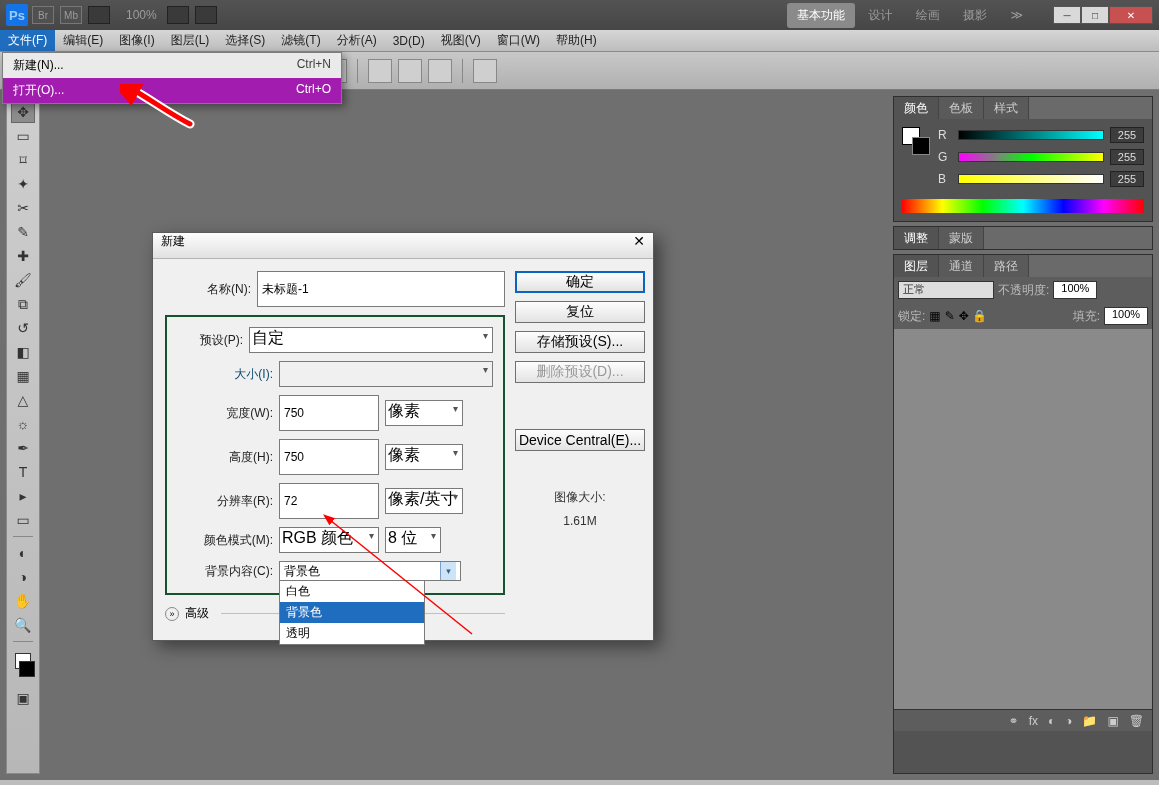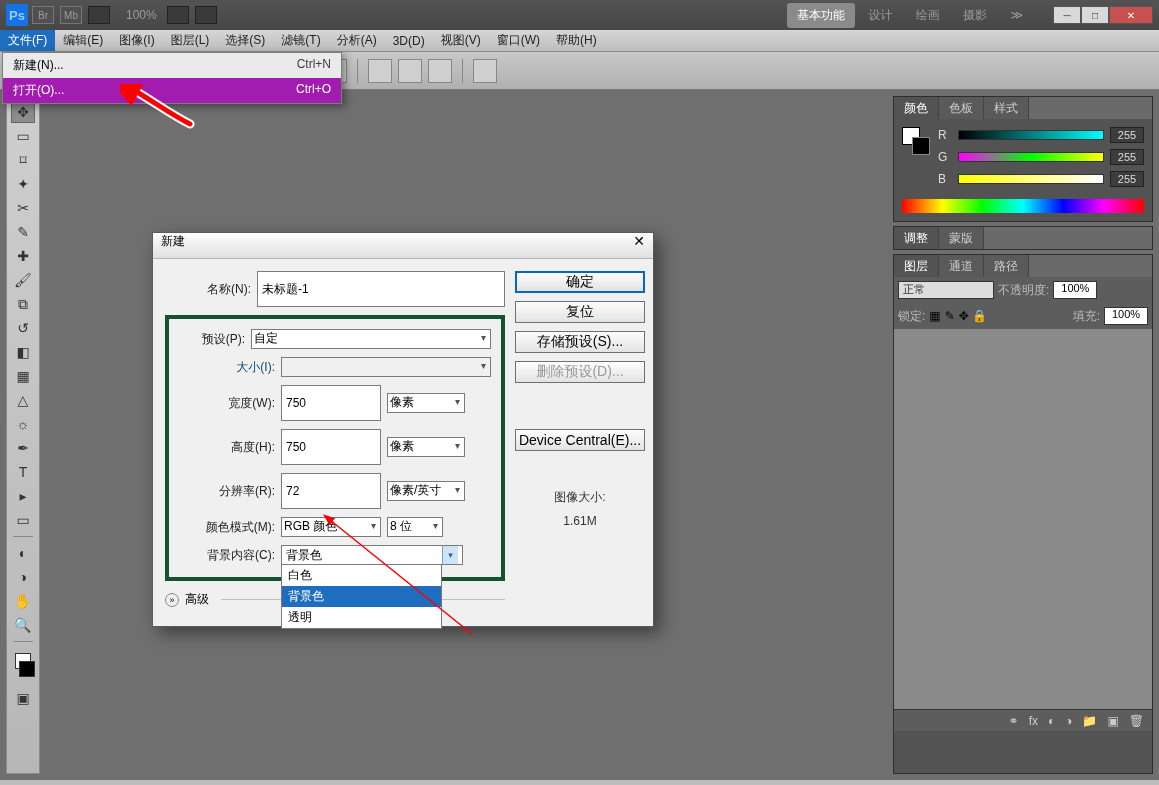--- a/index.html
+++ b/index.html
@@ -78,29 +78,29 @@
 .dlg-title .x { margin-left:auto; font-size:14px; }
 .dlg-body { display:flex; padding:12px 8px 18px 12px; gap:10px;}
 .dlg-left { flex:1;}
 .dlg-right { width:130px; display:flex;flex-direction:column;gap:8px;align-items:stretch;}
 .dbtn { height:22px;border:1px solid #707070;background:linear-gradient(#fdfdfd,#e3e3e3);font-size:14px;}
 .dbtn.primary { border:2px solid #0a64c2;}
 .dbtn:disabled { color:#999;}
 .frow { display:flex;align-items:center;margin-bottom:8px;gap:6px;}
 .flabel { width:86px;text-align:right;color:#222;}
 .finput { height:36px;border:1px solid #7a7a7a;background:#fff;padding:0 4px;font-size:12px;}
-.fselect { height:20px;border:1px solid #7a7a7a;background:#fff;font-size:12px;padding:0 2px;position:relative;}
+.fselect { height:26px;border:1px solid #7a7a7a;background:#fff;font-size:16px;padding:0 2px;position:relative;}
 .fselect::after{content:"▾";position:absolute;right:4px;top:2px;color:#555;font-size:10px;}
-.fgroup { border:4px solid #14532d;padding:10px 10px 4px 10px;position:relative;}
+.fgroup { border:2px solid #14532d;padding:10px 10px 4px 10px;position:relative;}
 .adv { display:flex;align-items:center;gap:6px;margin-top:10px;}
 .adv .chev { width:14px;height:14px;border:1px solid #888;border-radius:50%;display:flex;align-items:center;justify-content:center;font-size:9px;}
 
 
 .bg-select-wrap { position:relative;}
-.bg-dd { position:absolute; top:19px; left:0; width:161px; border:1px solid #7a7a7a; background:#fff; z-index:5;}
+.bg-dd { position:absolute; top:19px; left:0; width:146px; border:1px solid #7a7a7a; background:#fff; z-index:5;}
 .bg-dd .opt { padding:2px 6px; color:#000;}
 .bg-dd .opt.sel { background:#1f6dbf; color:#fff;}
 .bg-select-btn { width:182px;height:20px;border:1px solid #7a7a7a;background:#fff;display:flex;align-items:center;padding:0 4px;}
 .bg-select-btn .ar { margin-left:auto;width:16px;height:18px;background:#cde3f8;border-left:1px solid #7a9fc4;display:flex;align-items:center;justify-content:center;font-size:9px;color:#3a5f85;}
 
 .info-block { margin-top:30px;text-align:center;color:#333;}
 
 .statusbar { position:absolute;left:0;right:0;bottom:0;height:5px;background:#bdbdbd;}
 </style>
 </head>

